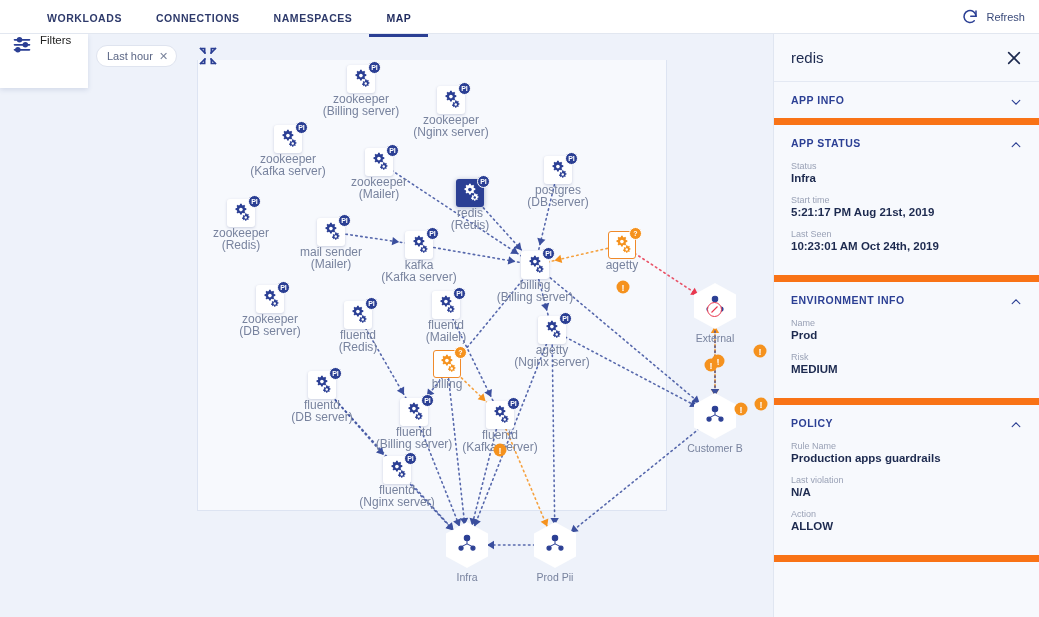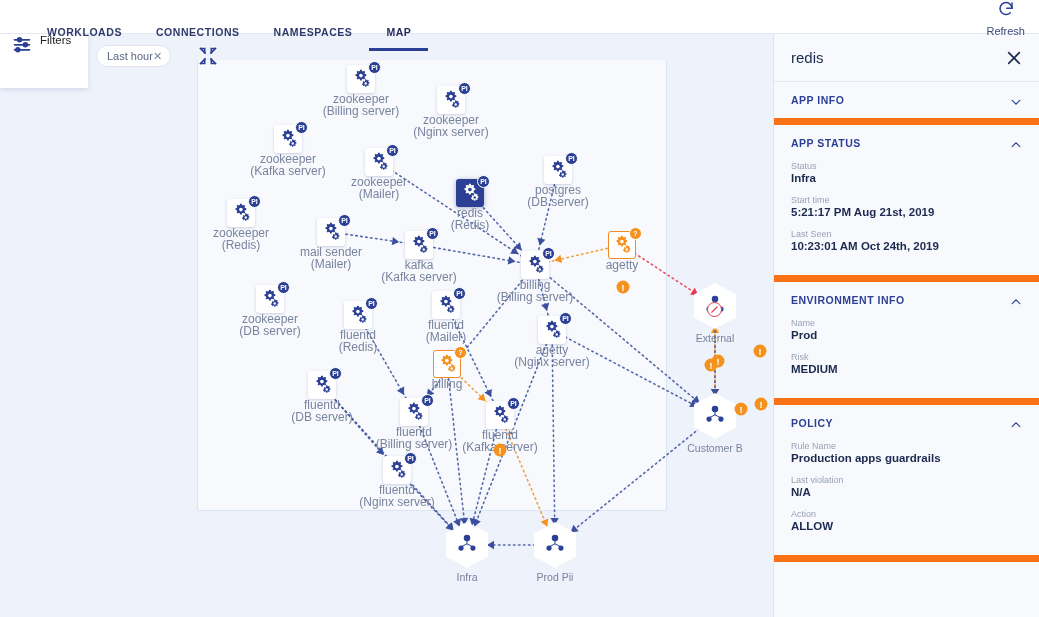--- a/index.html
+++ b/index.html
@@ -20,26 +20,26 @@
     display: flex; align-items: stretch;
     z-index: 30;
   }
   .nav-tabs { display: flex; align-items: stretch; margin-left: 30px; }
   .nav-tab {
     display: flex; align-items: center; justify-content: center;
     padding: 16px 17px; height: 34px;
     font-size: 10.5px; font-weight: bold; letter-spacing: .55px;
     color: #2e3a6b; cursor: pointer;
     border-bottom: 3px solid transparent;
-    position: relative; top: 16px;
+    position: relative; top: 2px;
   }
   .nav-tab.active { border-bottom-color: #2b3f94; color: #1f2a5e; }
   .nav-right {
     margin-left: auto; display: flex; align-items: center;
-    padding-right: 14px; gap: 7px; cursor: pointer; flex-direction: column;
+    padding-right: 14px; gap: 7px; cursor: pointer;
   }
   .refresh-label { font-size: 11px; color: #3a4a7a; }
   .refresh-ico { width: 18px; height: 18px; display:block; }
 
   
   .filterbar {
     position: absolute; top: 34px; left: 0; width: 1039px; height: 26px;
     background: #eef2fa; z-index: 5;
   }
   .filters-card {
@@ -49,21 +49,21 @@
     box-shadow: 0 2px 5px rgba(40,60,120,.13);
     display: flex; align-items: flex-start; gap: 8px;
     padding-left: 12px;
     z-index: 20; cursor: pointer;
   }
   .filters-label { font-size: 11.5px; color: #222; }
   .chip {
     position: absolute; top: 45px; left: 96px;
     height: 22px; padding: 0 8px 0 10px;
     background: #fff; border: 1px solid #dfe4ef; border-radius: 12px;
-    display: flex; align-items: center; 
+    display: flex; align-items: center; gap: 6px;
     font-size: 11px; color: #5b6685; cursor: pointer; z-index: 21;
   }
   .chip-x { font-size: 11px; color: #7a849c; cursor: pointer; }
 
   
   .map-area {
     position: absolute; top: 34px; left: 0;
     width: 773px; height: 583px;
     background: #eef2fa; overflow: hidden;
   }

